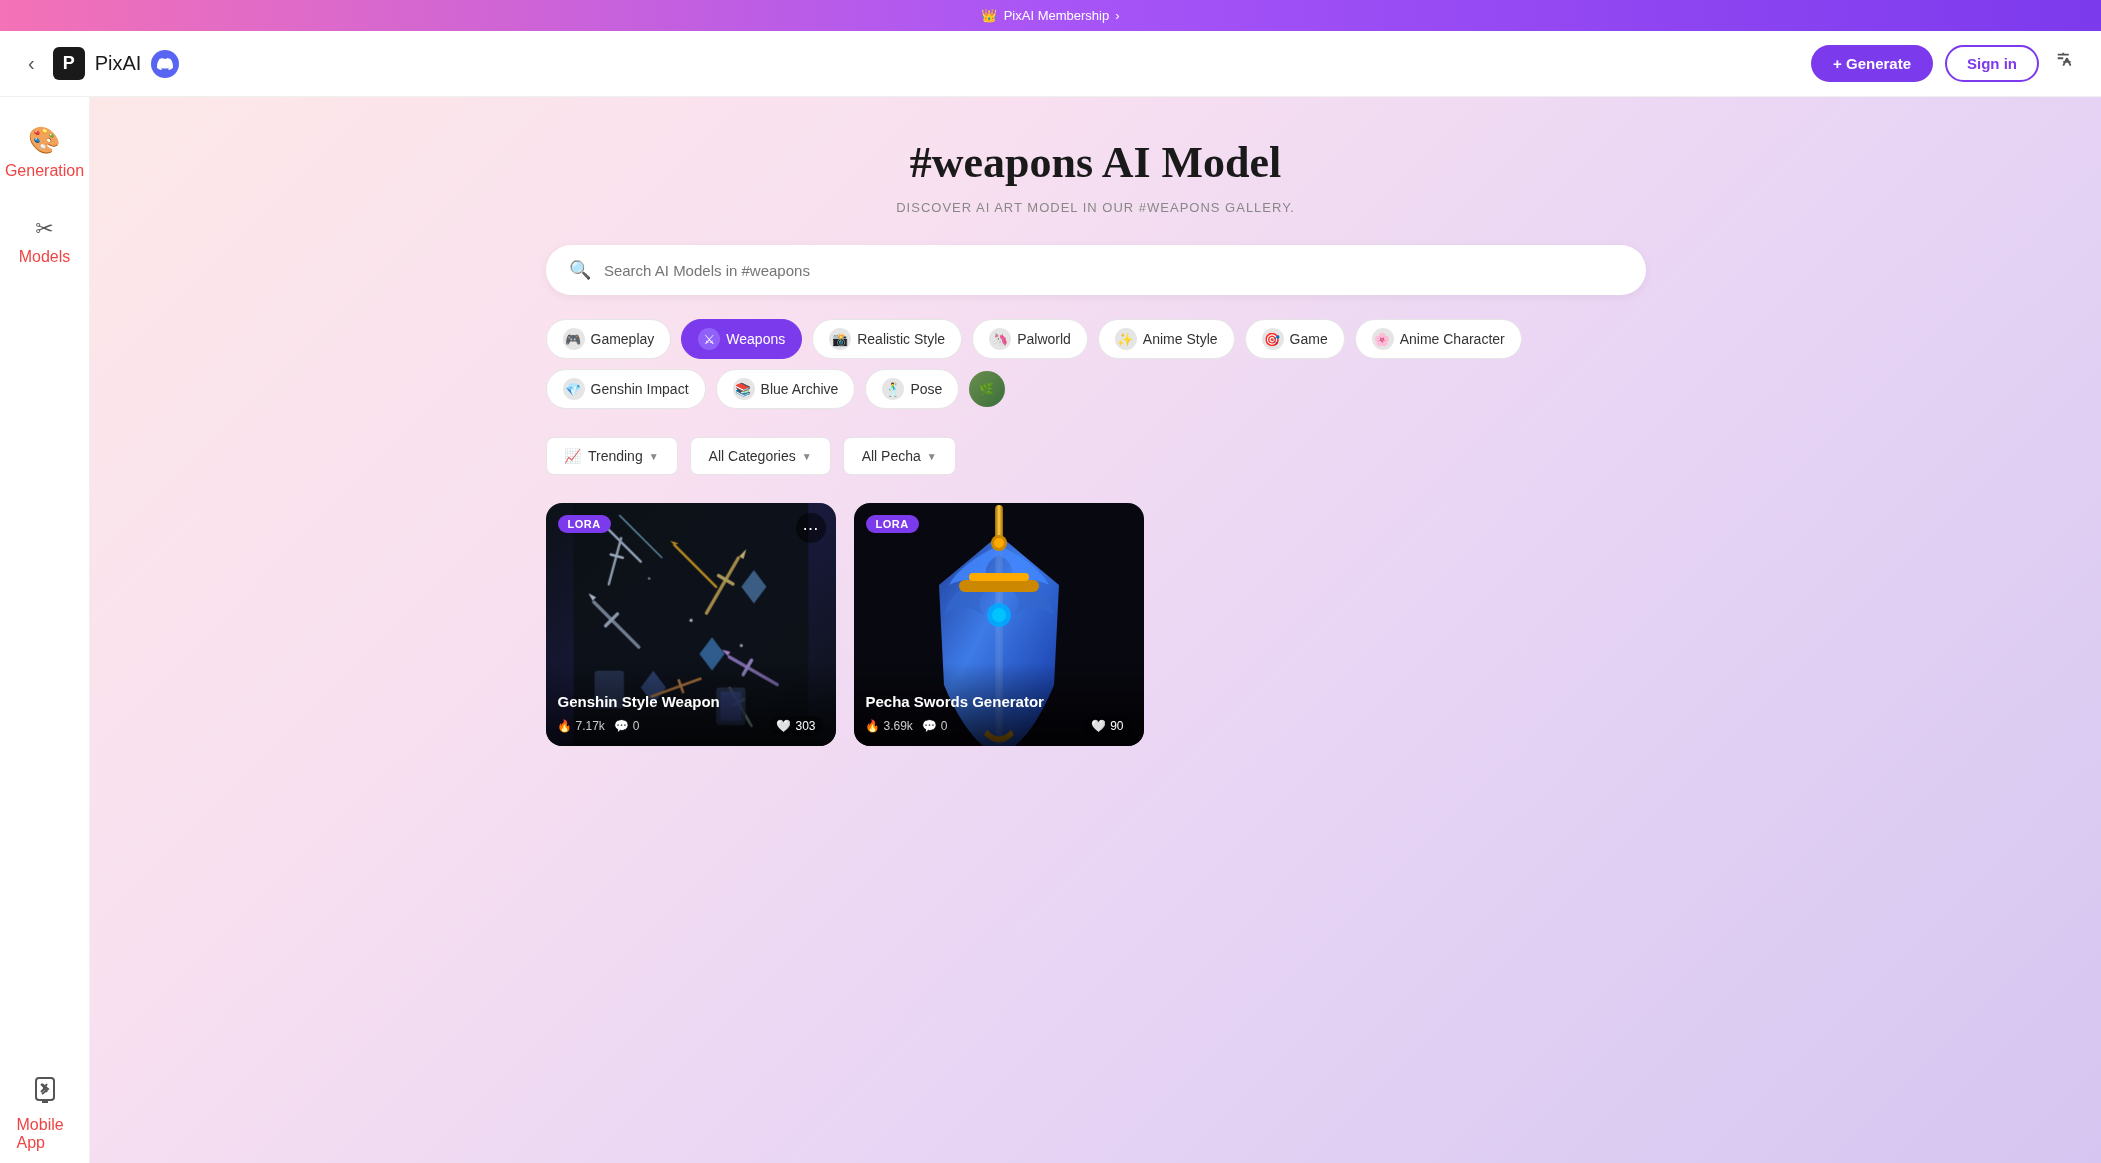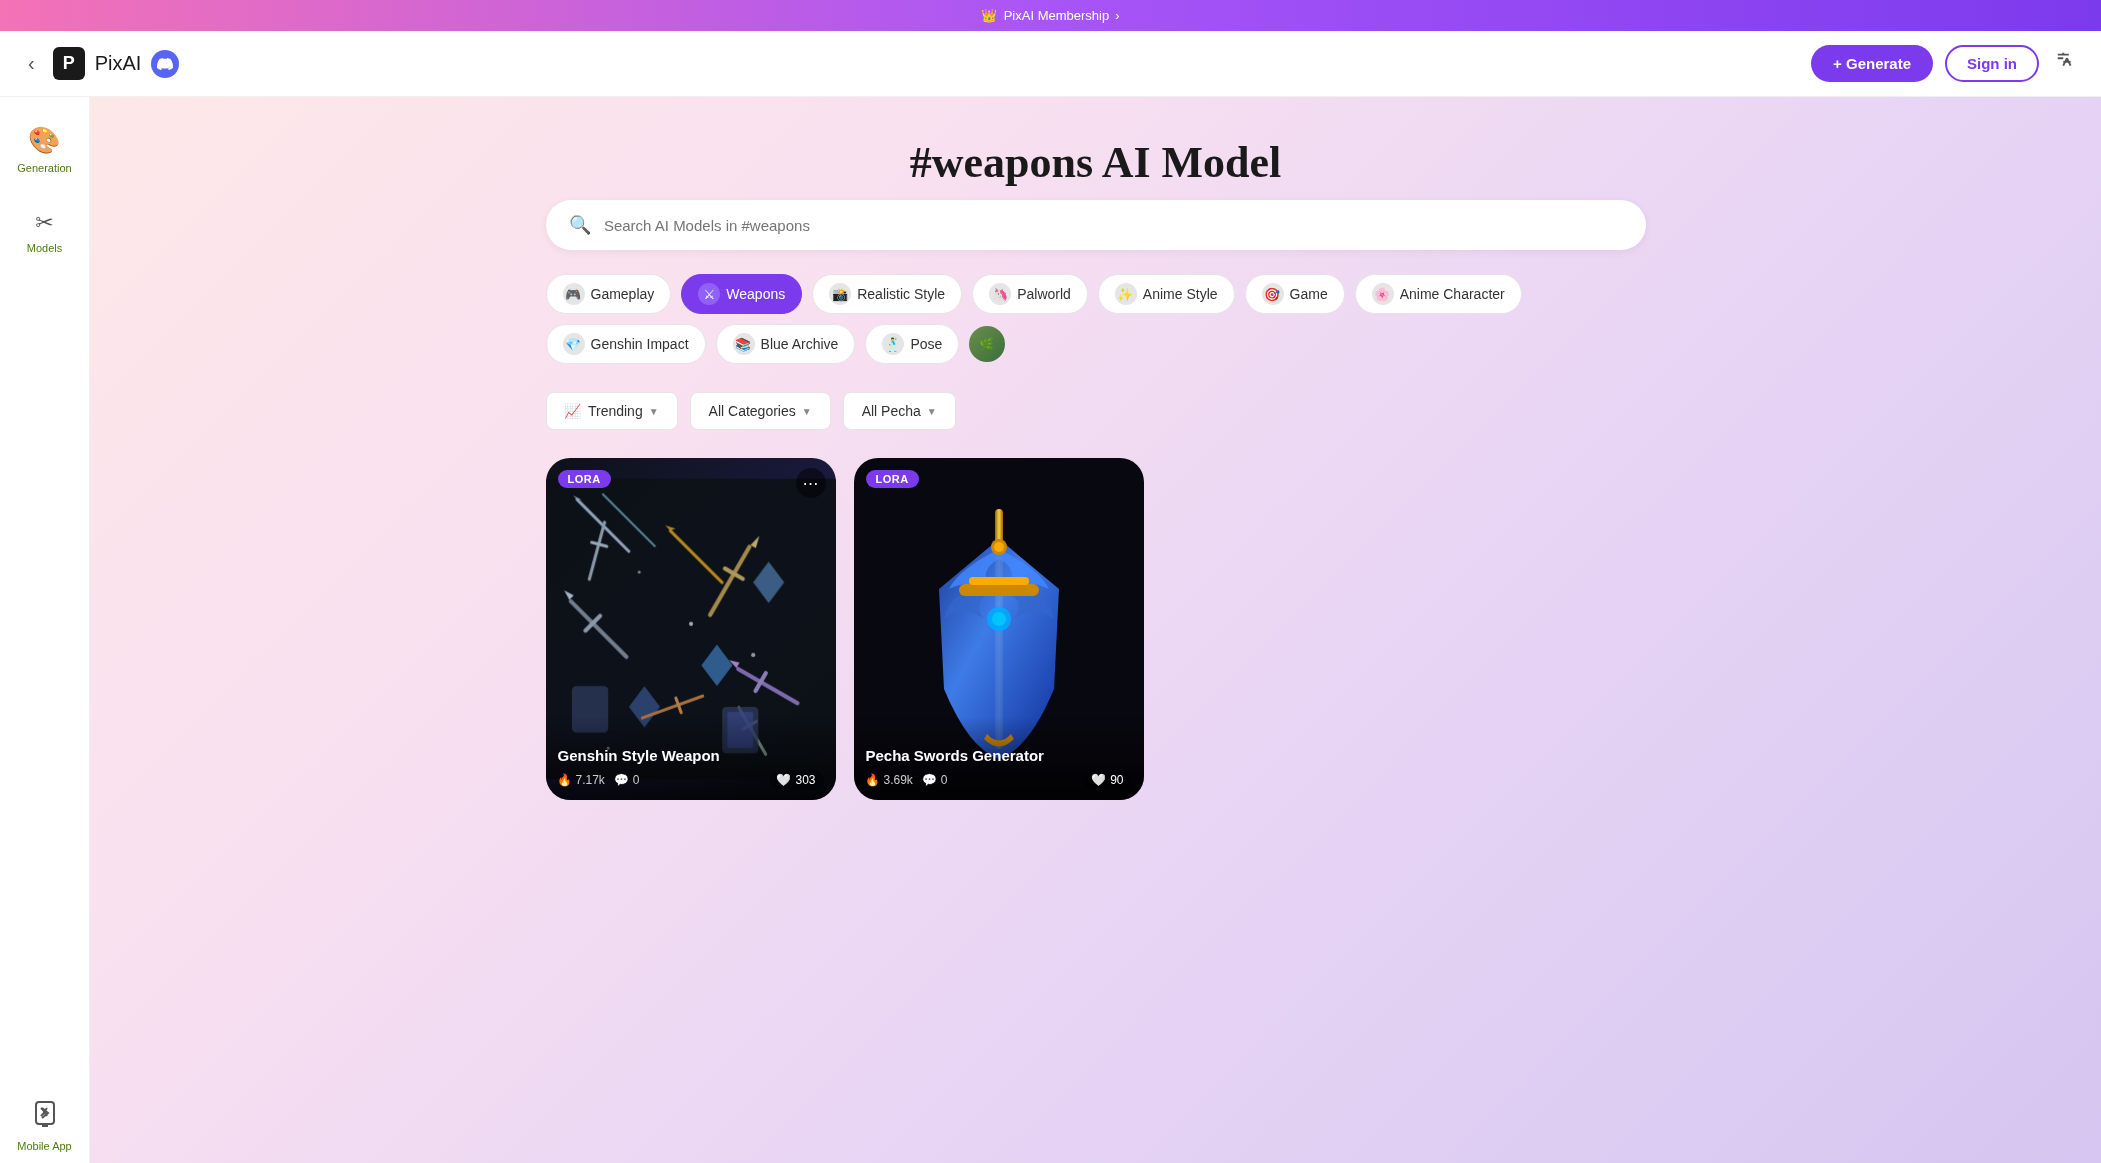--- a/index.html
+++ b/index.html
@@ -128,22 +128,22 @@
       cursor: pointer;
       padding: 8px 12px;
       border-radius: 10px;
       width: 80px;
     }
     .sidebar-icon {
       font-size: 26px;
       color: #555;
     }
     .sidebar-label {
-      font-size: 11px;
-      color: #4d7c0f;
+      font-size: 16px;
+      color: #ef4444;
       text-align: left;
     }
     .sidebar-spacer { flex: 1; }
 
     
     .main {
       flex: 1;
       position: relative;
       background: linear-gradient(135deg, #fde8e8 0%, #f8e0f0 30%, #e8d5f5 60%, #d5c5f0 100%);
       min-height: calc(100vh - 80px);
@@ -253,26 +253,26 @@
 
     
     .cards-grid {
       display: grid;
       grid-template-columns: repeat(auto-fill, minmax(270px, 290px));
       gap: 18px;
       max-width: 1100px;
       margin: 0 auto;
     }
     .card {
-      border-radius: 24px;
+      border-radius: 16px;
       overflow: hidden;
       background: #111;
       position: relative;
       cursor: pointer;
-      height: 342px;
+      height: 243px;
     }
     .card-lora-badge {
       position: absolute;
       top: 12px;
       left: 12px;
       background: #7c3aed;
       color: white;
       font-size: 11px;
       font-weight: 700;
       padding: 3px 10px;
@@ -411,20 +411,21 @@
           <path d="M14 8l-3 4 3 4"></path>
         </svg>
       </span>
       <span class="sidebar-label">Mobile App</span>
     </div>
   </aside>
 
   <main class="main">
 
     <h1 class="page-title">#weapons AI Model</h1>
+    <p class="page-subtitle">DISCOVER AI ART MODEL IN OUR #WEAPONS GALLERY.</p>
 
     <div class="search-container">
       <span class="search-icon">🔍</span>
       <input class="search-input" type="text" placeholder="Search AI Models in #weapons" style="">
     </div>
 
     <div class="tags-container">
 
       <div class="tag">
         <span class="emoji-avatar">🎮</span>

